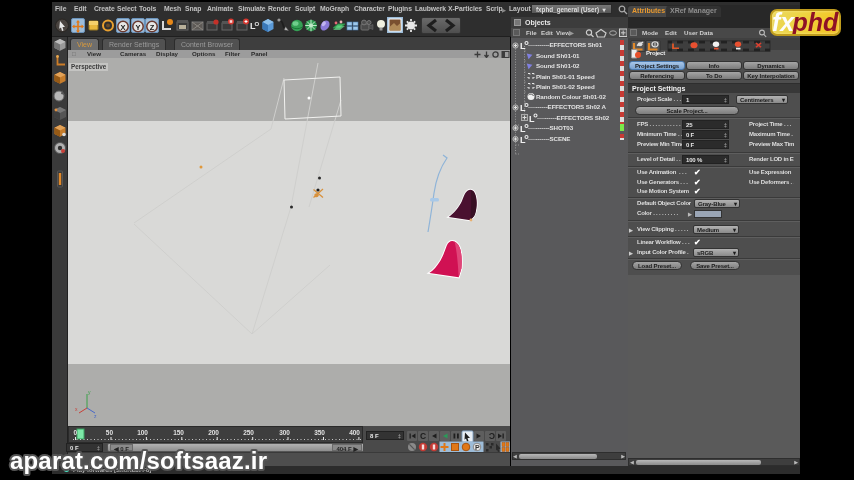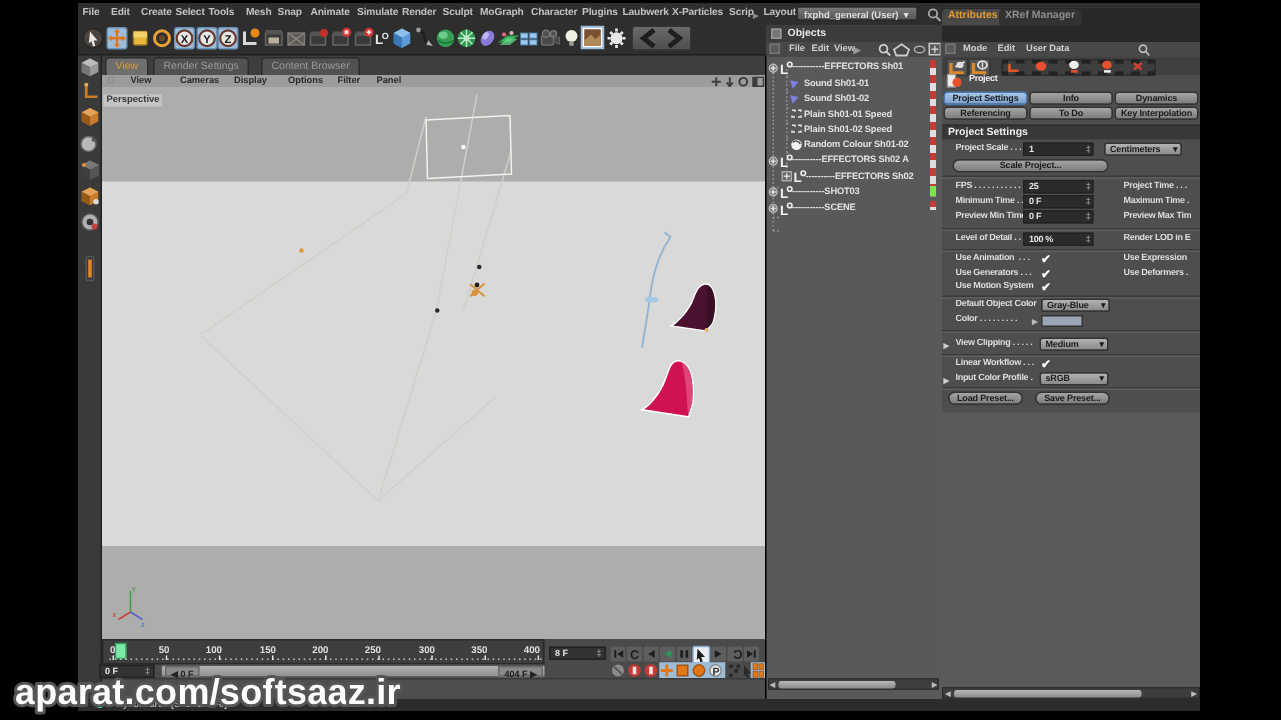--- a/index.html
+++ b/index.html
@@ -723,17 +723,23 @@
 
     <div class="abs" style="left:0;top:270px;width:172px;height:183px;background:#5a5a5a;"></div>
 
     <div style="position:absolute;left:0px;top:453px;width:172px;height:8px;background:#3e3e3e;border:1px solid #2e2e2e;">
       <span style="position:absolute;left:1px;top:0px;color:#bbb;font-size:5px;">◀</span>
       <span style="position:absolute;right:1px;top:0px;color:#bbb;font-size:5px;">▶</span>
       <span style="position:absolute;left:7px;top:0.5px;width:125px;height:5px;background:linear-gradient(#b8b8b8,#8a8a8a);border-radius:2px;"></span>
     </div>
   </div>
 
+  <div class="abs" id="logo">
+    <svg width="67" height="23" style="position:absolute;left:0;top:0;">
+      <text x="0" y="20" font-family="Liberation Sans" font-size="25" font-weight="bold" font-style="italic" fill="#fdfdfd">fx</text>
+      <text x="20.5" y="20" font-family="Liberation Sans" font-size="25" font-weight="bold" font-style="italic" fill="#8e1126">phd</text>
+    </svg>
+  </div>
 
   <svg class="abs" id="watermark" viewBox="0 0 300 32">
     <text x="4" y="23" font-family="Liberation Sans" font-size="24" font-weight="bold" fill="#ffffff" stroke="#555555" stroke-width="4" stroke-linejoin="round" paint-order="stroke" textLength="257">aparat.com/softsaaz.ir</text>
   </svg>
 </div>
 
 </body></html>

